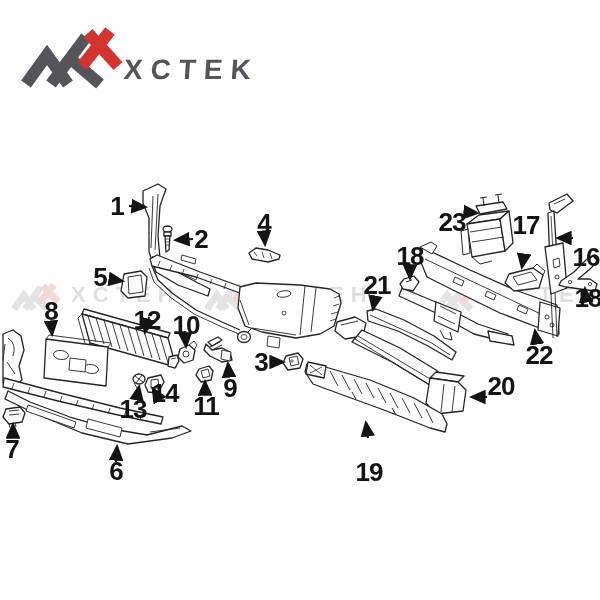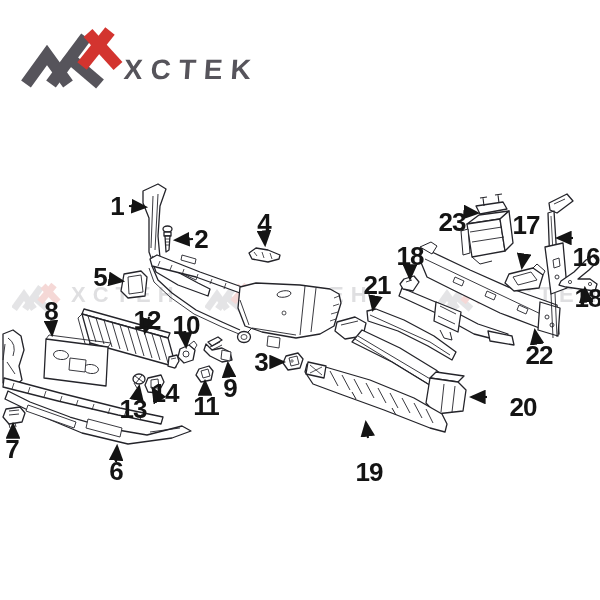--- a/index.html
+++ b/index.html
@@ -332,19 +332,19 @@
       <div class="callout" style="left: 186px; top: 318px; margin-top: 7px;">10</div>
       <div class="callout" style="left: 206px; top: 406px;">11</div>
       <div class="callout" style="left: 147px; top: 320px;">12</div>
       <div class="callout" style="left: 133px; top: 409px;">13</div>
       <div class="callout" style="left: 165px; top: 393px;">14</div>
       <div class="callout" style="left: 410px; top: 256px;">18</div>
       <div class="callout" style="left: 586px; top: 238px; margin-top: 19px;">16</div>
       <div class="callout" style="left: 526px; top: 225px;">17</div>
       <div class="callout" style="left: 588px; top: 298px;">18</div>
       <div class="callout" style="left: 369px; top: 472px;">19</div>
-      <div class="callout" style="left: 501px; top: 407px; margin-left: 22px;">20</div>
+      <div class="callout" style="left: 501px; top: 386px;">20</div>
       <div class="callout" style="left: 377px; top: 285px;">21</div>
       <div class="callout" style="left: 539px; top: 355px;">22</div>
       <div class="callout" style="left: 452px; top: 222px; text-align: center;">23</div>
     </div>
 
 </div>
 
 </body></html>

